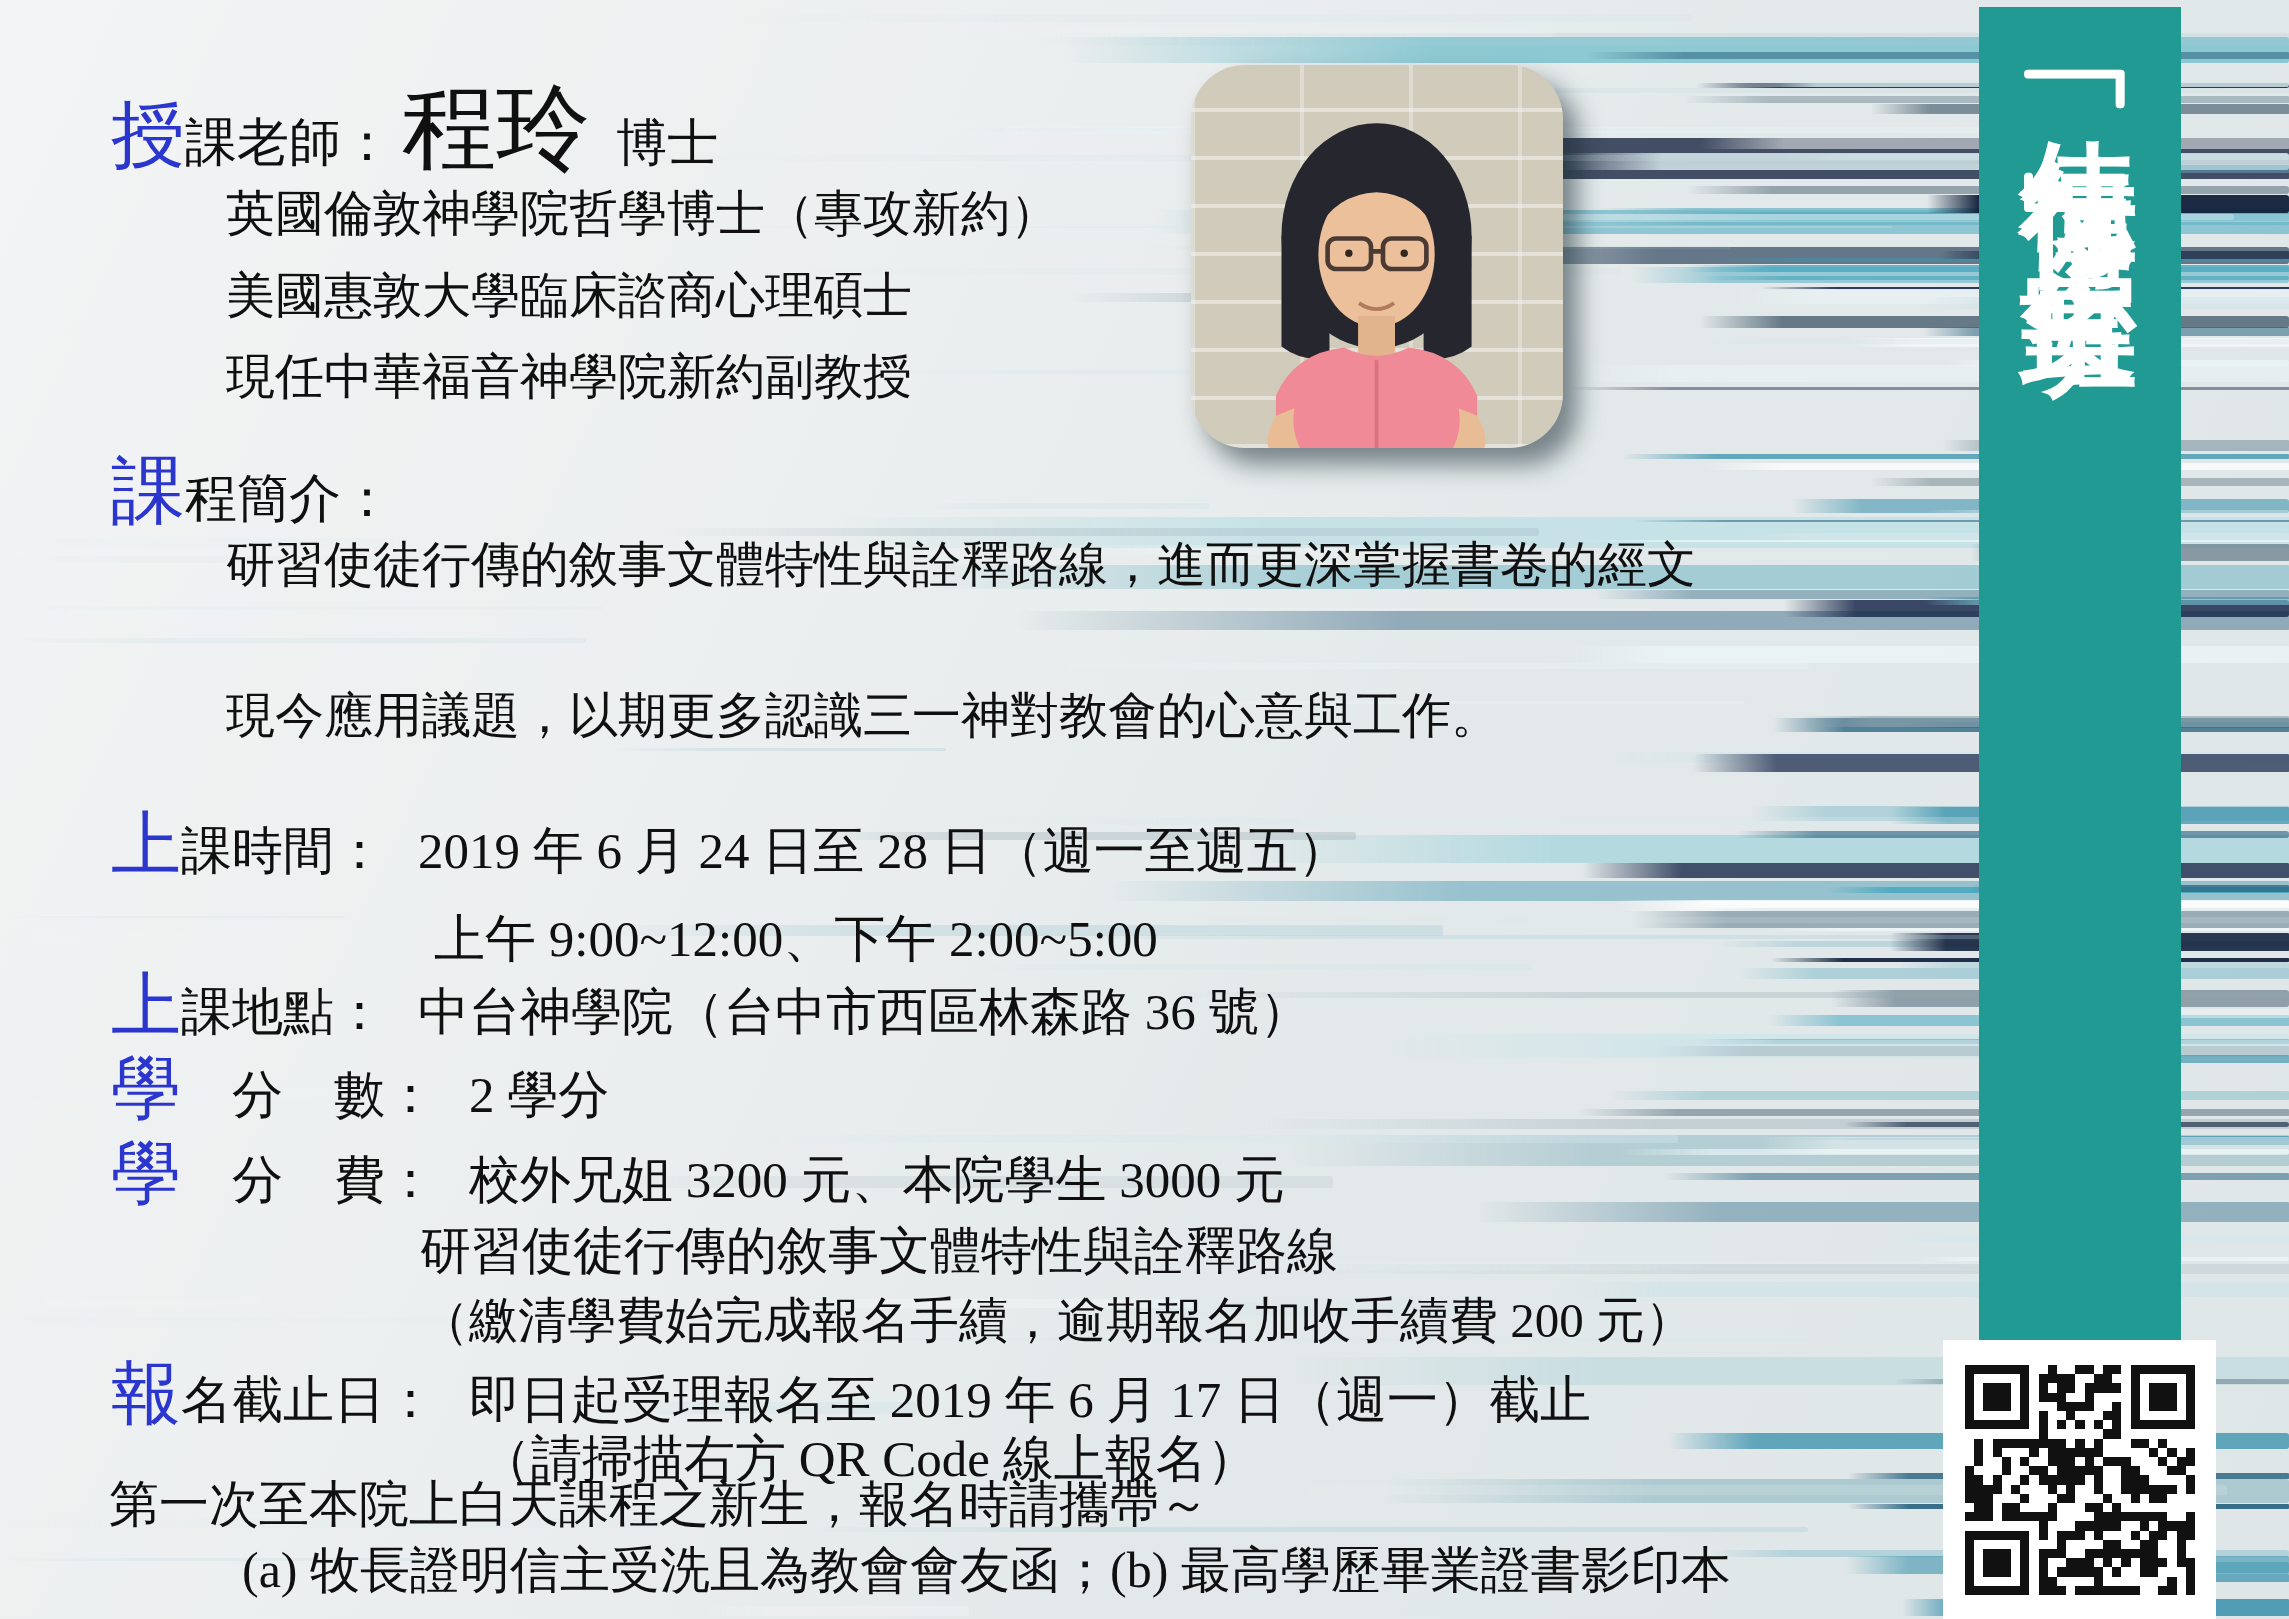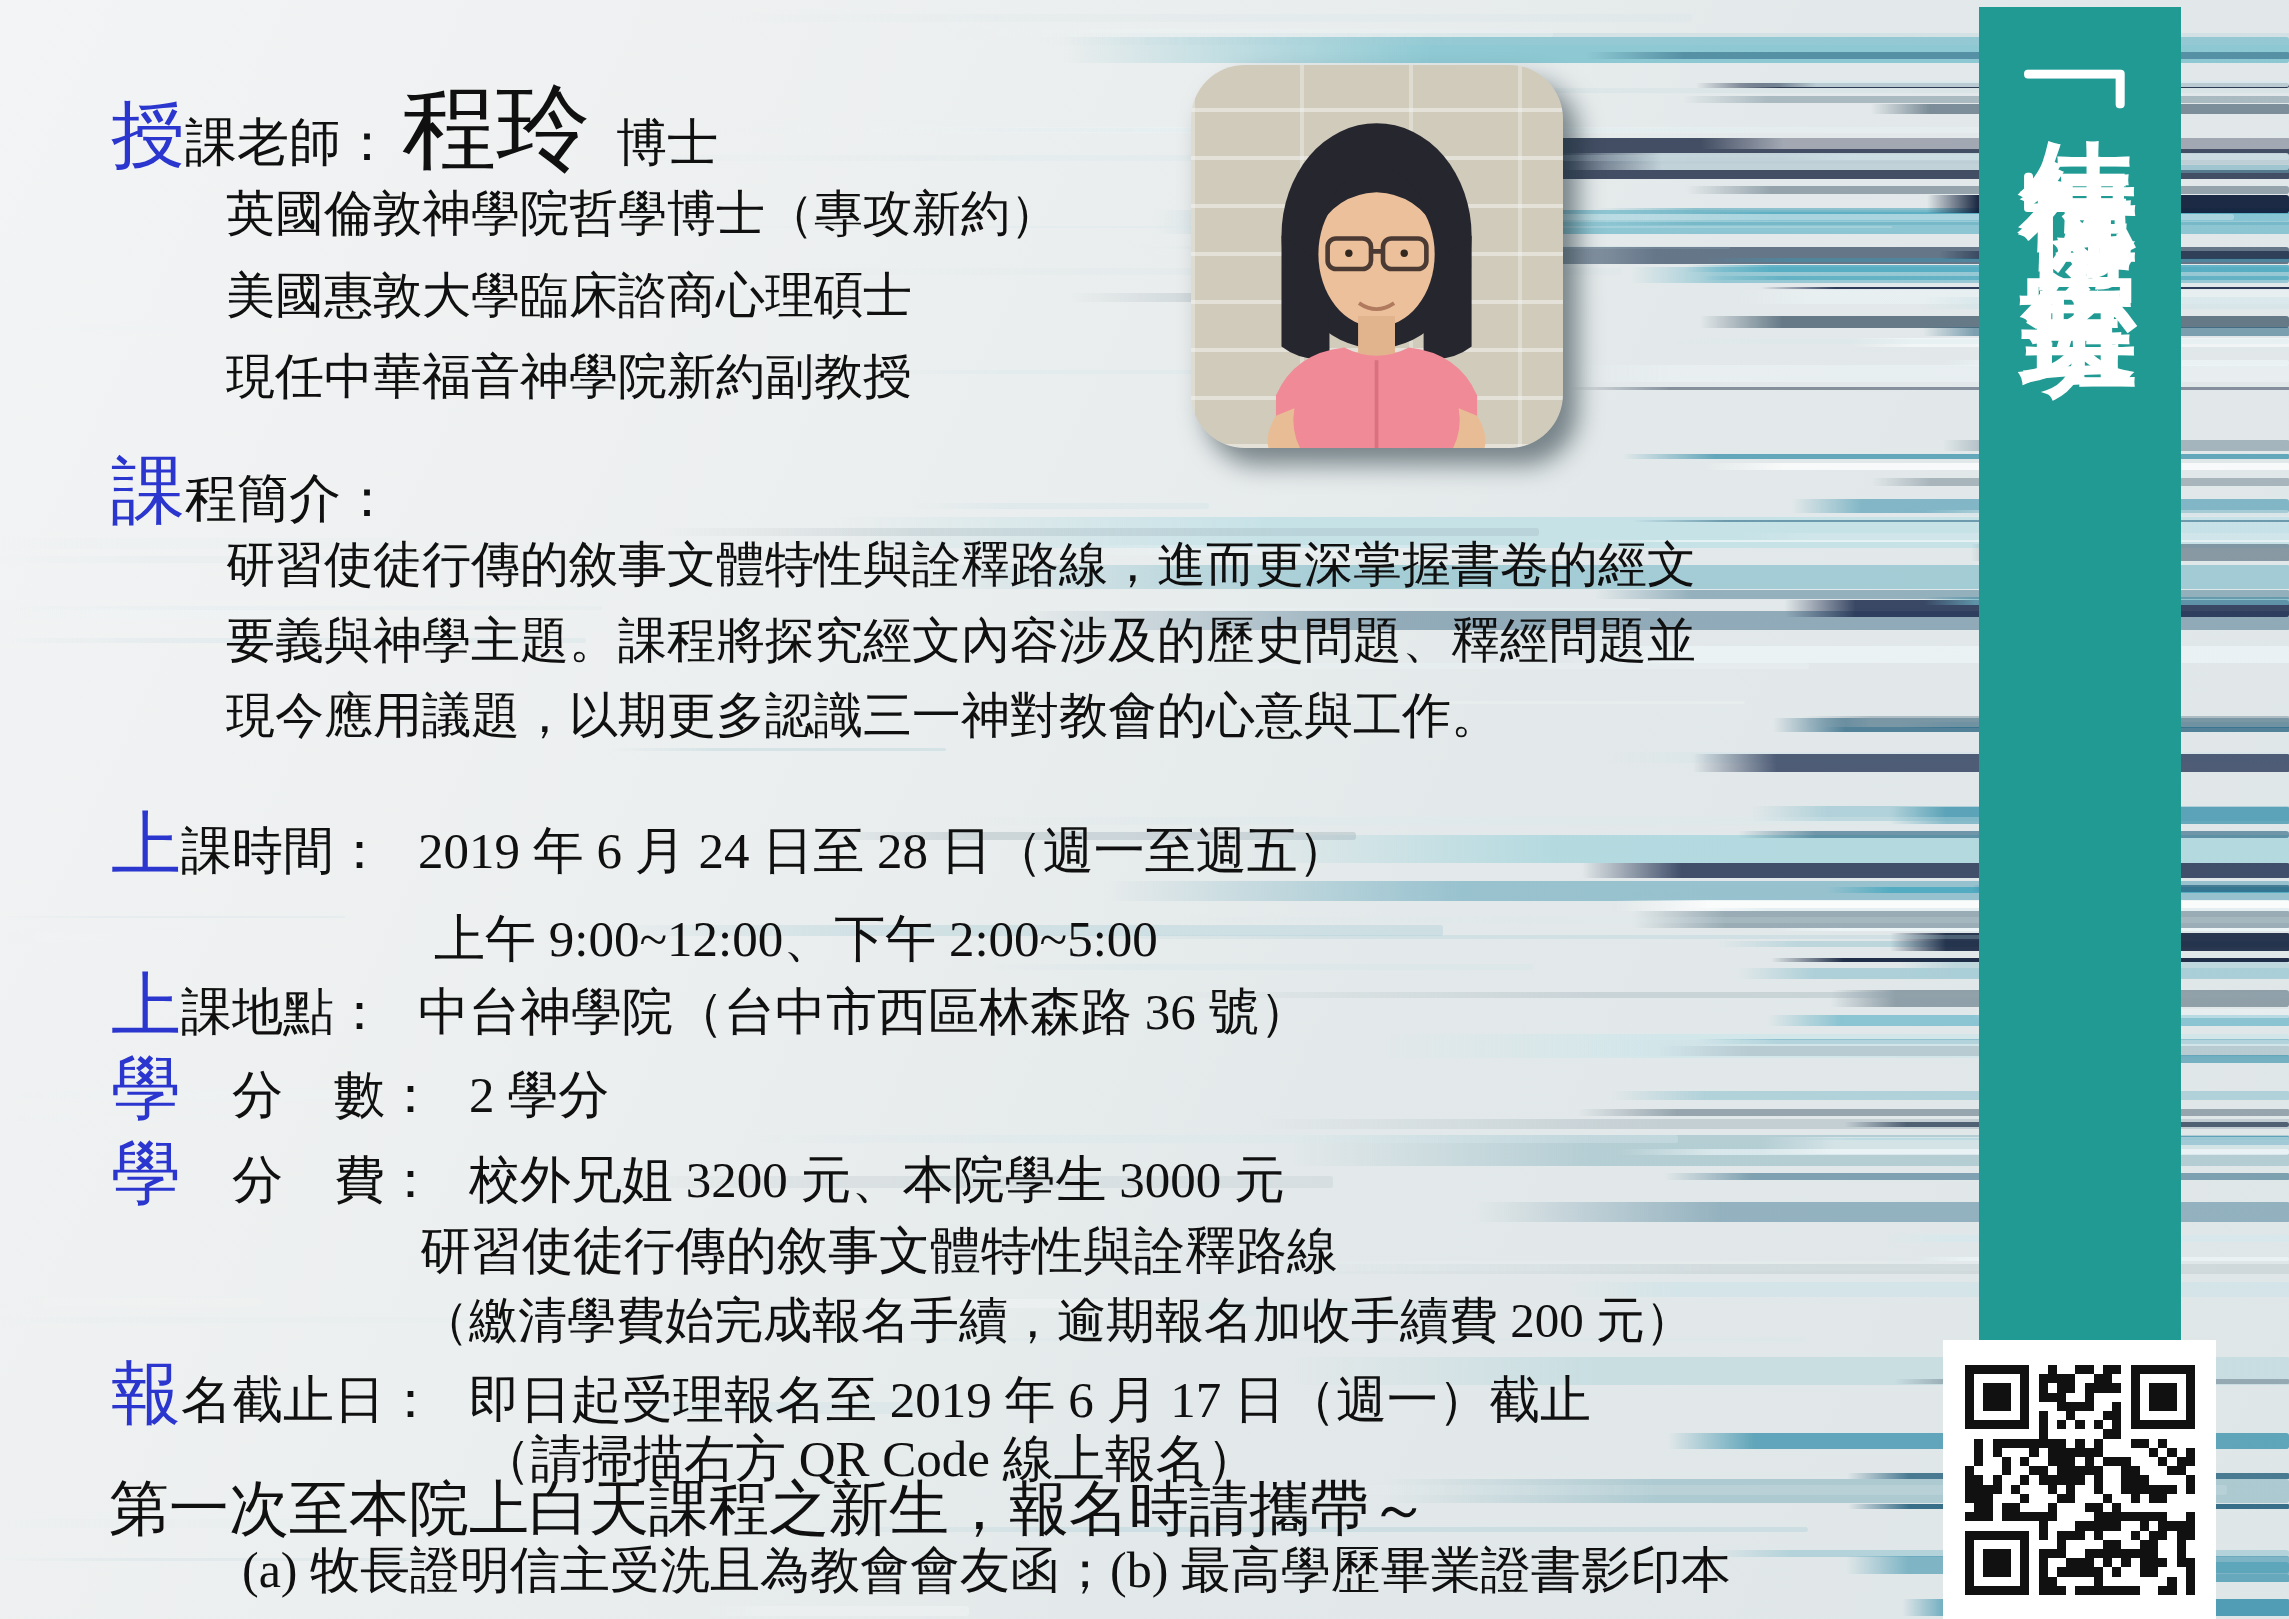--- a/index.html
+++ b/index.html
@@ -260,21 +260,20 @@
       <line x1="201" y1="320" x2="201" y2="415" stroke="#d9717f" stroke-width="4"></line>
       <path d="M92,380 Q80,400 84,415 L118,415 Q108,395 112,372 Z" fill="#e8bd96"></path>
       <path d="M310,380 Q322,400 318,415 L284,415 Q294,395 290,372 Z" fill="#e8bd96"></path>
     </svg>
   </div>
 
   <div class="tline" style="left:111px;top:454px;">
     <span class="accent ch-big">課</span><span class="ch-label">程簡介：</span>
   </div>
   <div class="tline body-line" style="left:226px;top:540px;">研習使徒行傳的敘事文體特性與詮釋路線，進而更深掌握書卷的經文</div>
-  <div class="tline body-line" style="left:226px;top:616px;">要義與神學主題。課程將探究經文內容涉及的歷史問題、釋經問題並</div>
   <div class="tline body-line" style="left:226px;top:691px;">現今應用議題，以期更多認識三一神對教會的心意與工作。</div>
 
   <div class="tline row" style="left:111px;top:810px;">
     <span class="accent ch-big">上</span><span class="ch-label">課時間：</span><span class="value">2019 年 6 月 24 日至 28 日（週一至週五）</span>
   </div>
   <div class="tline" style="left:434px;top:914px;font-size:51px;">上午 9:00~12:00、下午 2:00~5:00</div>
 
   <div class="tline row" style="left:111px;top:971px;">
     <span class="accent ch-big">上</span><span class="ch-label">課地點：</span><span class="value">中台神學院（台中市西區林森路 36 號）</span>
   </div>
@@ -287,21 +286,21 @@
     <span class="accent ch-big">學</span><span class="ch-label">　分　費：</span><span class="value">校外兄姐 3200 元、本院學生 3000 元</span>
   </div>
   <div class="tline" style="left:420px;top:1226px;font-size:51px;">研習使徒行傳的敘事文體特性與詮釋路線</div>
   <div class="tline" style="left:420px;top:1296px;font-size:49px;">（繳清學費始完成報名手續，逾期報名加收手續費 200 元）</div>
 
   <div class="tline row" style="left:111px;top:1359px;">
     <span class="accent ch-big">報</span><span class="ch-label">名截止日：</span><span class="value">即日起受理報名至 2019 年 6 月 17 日（週一）截止</span>
   </div>
   <div class="tline" style="left:480px;top:1434px;font-size:51px;">（請掃描右方 QR Code 線上報名）</div>
 
-  <div class="tline" style="left:109px;top:1479px;font-size:60px;">第一次至本院上白天課程之新生，報名時請攜帶～</div>
+  <div class="tline" style="left:109px;top:1479px;font-size:50px;">第一次至本院上白天課程之新生，報名時請攜帶～</div>
   <div class="tline" style="left:242px;top:1545px;font-size:50px;">(a) 牧長證明信主受洗且為教會會友函；(b) 最高學歷畢業證書影印本</div>
 
   <div class="banner">
     <div class="banner-text">
       <span>「使徒行傳」</span><span class="banner-sub">密集班</span>
     </div>
   </div>
 
   <div class="qr-box">
     <svg id="qr" width="230" height="230" viewBox="0 0 25 25" shape-rendering="crispEdges">

